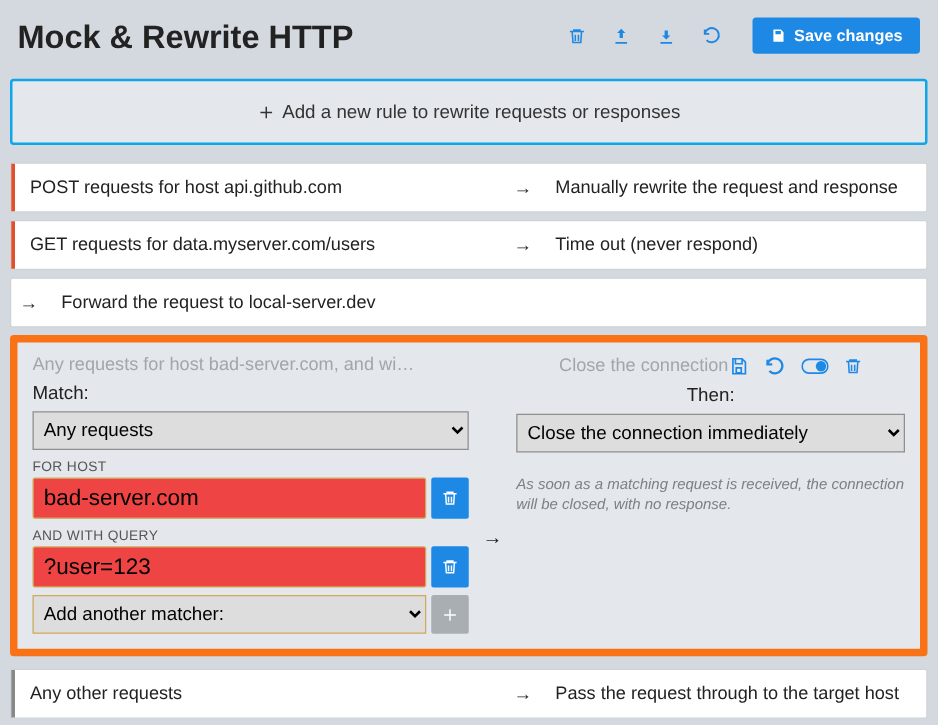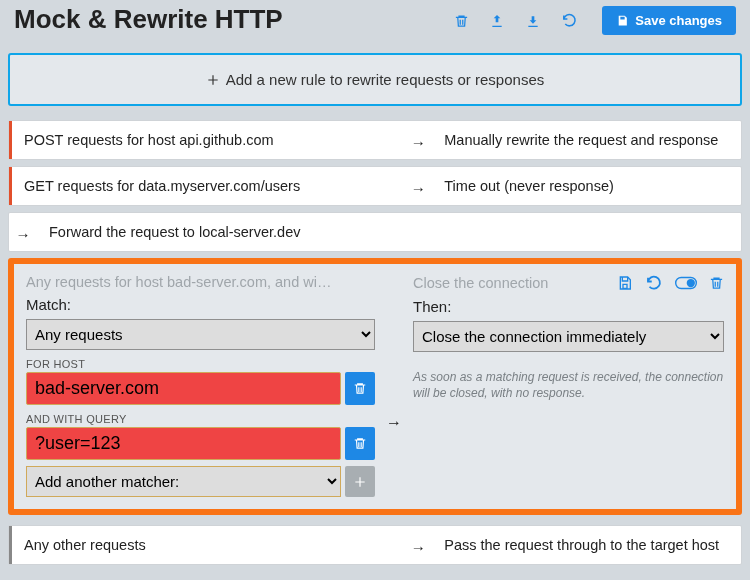--- a/index.html
+++ b/index.html
@@ -6,22 +6,22 @@
   body {
     font-family: "Segoe UI", -apple-system, Helvetica, Arial, sans-serif;
     background: #d3d9de;
     width: 750px;
     height: 580px;
     overflow: hidden;
     color: #222;
   }
   .header {
     display: flex;
-    align-items: flex-end;
-    padding: 4px 14px 8px 14px;
+    align-items: flex-start;
+    padding: 14px 14px 8px 14px;
     gap: 35px;
   }
   .header h1 {
     font-size: 26px;
     font-weight: 700;
     color: #222;
     flex: 1;
   }
   .header-icons {
     display: flex;
@@ -107,21 +107,21 @@
     display: flex;
     flex-direction: column;
   }
   .editor .col.left { flex: 0 0 50%; }
   .editor .col.arrowcol {
     flex: 0 0 22px;
     display:flex;align-items:center;justify-content:center;
     font-size:16px;font-weight:700;
     margin-top: 70px;
   }
-  .editor .col.right { flex: 1; }
+  .editor .col.right { flex: 1; align-items: center; }
   .editor-head {
     display: flex;
     align-items: center;
     margin-bottom: 4px;
   }
   .editor-head .ghost {
     color: #a0a6ab;
     font-size: 14.5px;
     flex:1;
     white-space: nowrap; overflow:hidden; text-overflow:ellipsis;
@@ -241,21 +241,21 @@
 
   <div class="rule-row accent">
     <div class="left">POST requests for host api.github.com</div>
     <div class="arrow">→</div>
     <div class="right">Manually rewrite the request and response</div>
   </div>
 
   <div class="rule-row accent">
     <div class="left">GET requests for data.myserver.com/users</div>
     <div class="arrow">→</div>
-    <div class="right">Time out (never response)</div>
+    <div class="right">Time out (never respond)</div>
   </div>
 
   <div class="rule-row accent">
     <div class="arrow">→</div>
     <div class="right">Forward the request to local-server.dev</div>
   </div>
 
   <div class="editor">
     <div class="col left">
       <div class="editor-head">

